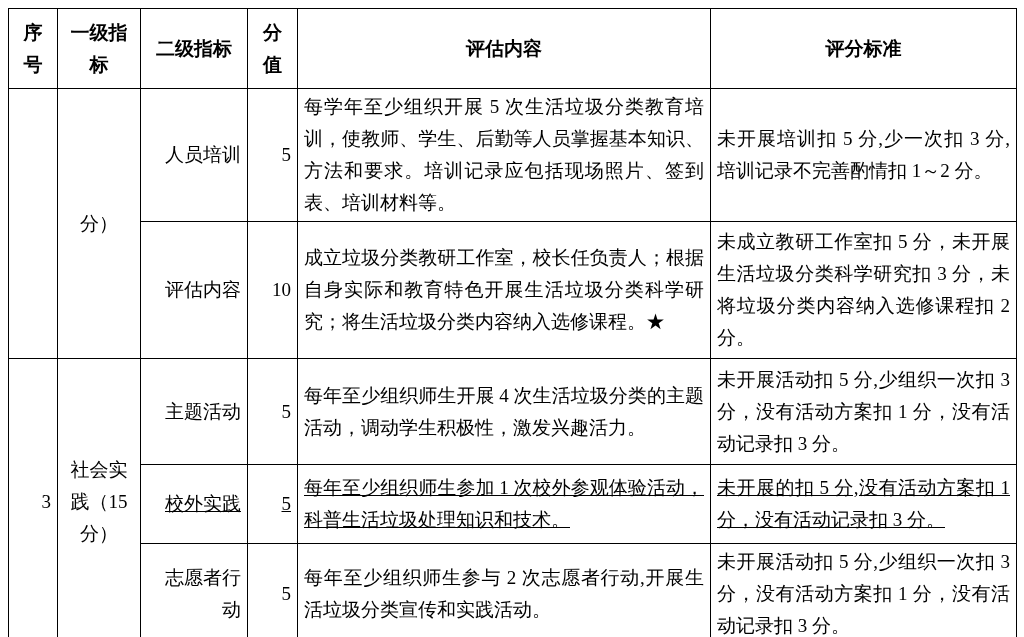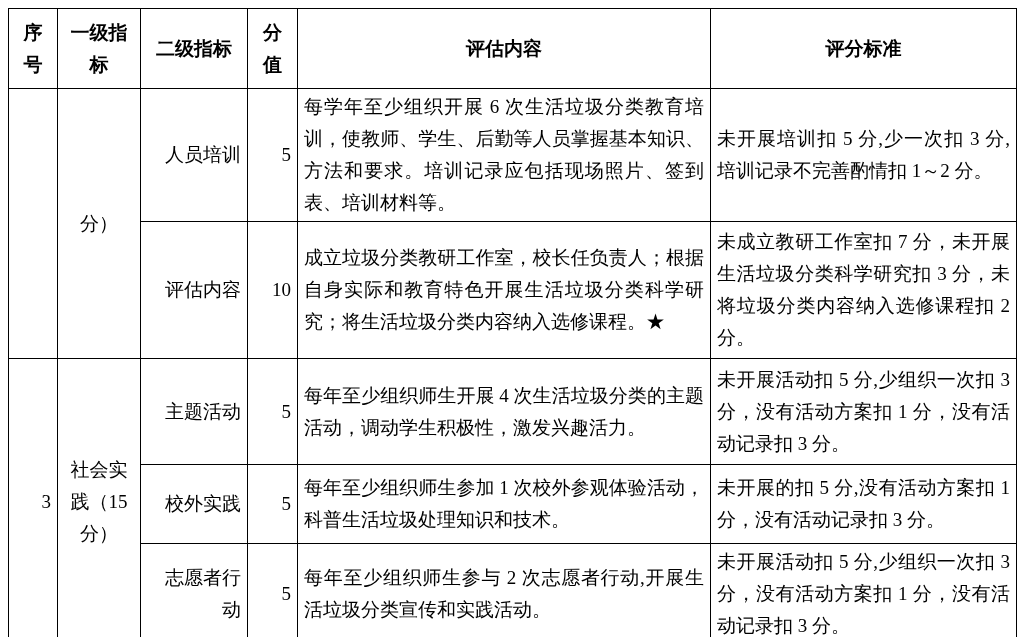--- a/index.html
+++ b/index.html
@@ -49,21 +49,21 @@
   }
   td.c-level1-top {
     text-align: center;
     vertical-align: top;
     padding: 4px 10px 2px 10px;
   }
   tr.r-header  { height: 80px; }
   tr.r-1 { height: 130px; }
   tr.r-2 { height: 137px; }
   tr.r-3 { height: 106px; }
-  tr.r-4 { height: 79px; }
+  tr.r-4 { height: 79px; text-decoration: underline; }
   tr.r-5 { height: 93px; }
 </style>
 </head>
 <body>
 
 <div class="page">
   <table class="eval-table">
     <colgroup>
       <col style="width:49px">
       <col style="width:83px">
@@ -80,29 +80,29 @@
         <th class="hdr">分值</th>
         <th class="hdr">评估内容</th>
         <th class="hdr">评分标准</th>
       </tr>
 
       <tr class="r-1">
         <td class="c-center" rowspan="2"></td>
         <td class="c-level1-top" rowspan="2">分）</td>
         <td class="c-center">人员培训</td>
         <td class="c-center">5</td>
-        <td class="c-text">每学年至少组织开展 6 次生活垃圾分类教育培训，使教师、学生、后勤等人员掌握基本知识、方法和要求。培训记录应包括现场照片、签到表、培训材料等。</td>
+        <td class="c-text">每学年至少组织开展 5 次生活垃圾分类教育培训，使教师、学生、后勤等人员掌握基本知识、方法和要求。培训记录应包括现场照片、签到表、培训材料等。</td>
         <td class="c-text">未开展培训扣 5 分,少一次扣 3 分,培训记录不完善酌情扣 1～2 分。</td>
       </tr>
 
       <tr class="r-2">
         <td class="c-center">评估内容</td>
         <td class="c-center">10</td>
         <td class="c-text">成立垃圾分类教研工作室，校长任负责人；根据自身实际和教育特色开展生活垃圾分类科学研究；将生活垃圾分类内容纳入选修课程。★</td>
-        <td class="c-text">未成立教研工作室扣 7 分，未开展生活垃圾分类科学研究扣 3 分，未将垃圾分类内容纳入选修课程扣 2 分。</td>
+        <td class="c-text">未成立教研工作室扣 5 分，未开展生活垃圾分类科学研究扣 3 分，未将垃圾分类内容纳入选修课程扣 2 分。</td>
       </tr>
 
       <tr class="r-3">
         <td class="c-center" rowspan="3">3</td>
         <td class="c-level1" rowspan="3">社会实践（15 分）</td>
         <td class="c-center">主题活动</td>
         <td class="c-center">5</td>
         <td class="c-text">每年至少组织师生开展 4 次生活垃圾分类的主题活动，调动学生积极性，激发兴趣活力。</td>
         <td class="c-text">未开展活动扣 5 分,少组织一次扣 3 分，没有活动方案扣 1 分，没有活动记录扣 3 分。</td>
       </tr>

